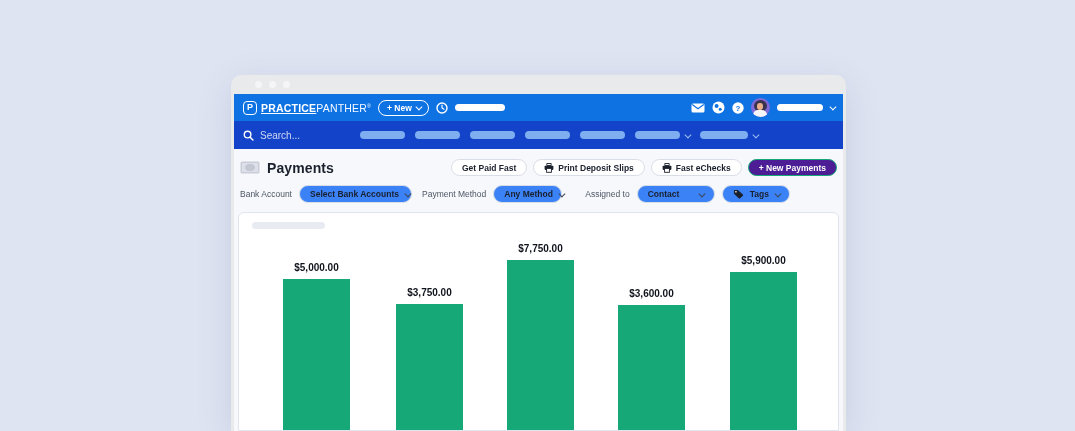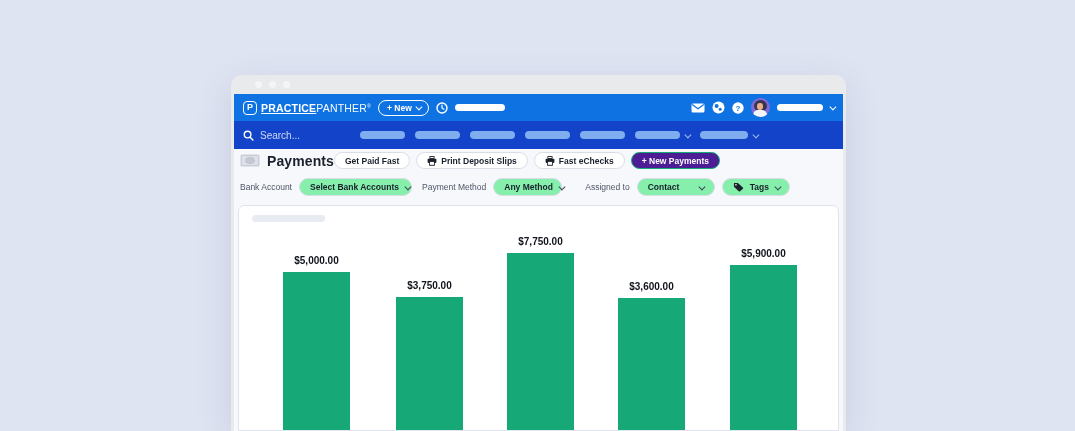--- a/index.html
+++ b/index.html
@@ -69,38 +69,38 @@
     padding:0 9px; flex:none;
   }
   .search-group { display:flex; align-items:center; gap:6px; width:117px; flex:none; }
   .search-text { color:rgba(255,255,255,.78); font-size:10px; }
   .nav-pills { display:flex; align-items:center; gap:10px; }
   .nav-pill { width:45px; height:8px; border-radius:4px; background:#7eaef0; flex:none; }
   .nav-pill-group { display:flex; align-items:center; gap:5px; }
   
   .content { flex:1; display:flex; flex-direction:column; padding:0 4px; min-height:0; }
   .page-header {
-    display:flex; align-items:center; 
-    margin:2px 2px 8px 2px; height:19px; flex:none;
+    display:flex; align-items:center; justify-content:space-between;
+    margin:9px 2px 8px 2px; height:19px; flex:none;
   }
   .title-group { display:flex; align-items:center; gap:7px; }
   .page-title { font-size:14px; font-weight:bold; color:#1a202c; letter-spacing:.1px; }
   .actions { display:flex; align-items:center; gap:6px; }
   .btn {
     height:17px; border-radius:12px; border:1px solid #d9dde6; background:#fff;
     color:#1a202c; font-weight:bold; font-size:8.5px; padding:0 10px;
     display:flex; align-items:center; gap:4px; cursor:pointer; white-space:nowrap;
     font-family:inherit;
   }
   .btn-green { background:#4c1d95; border-color:#16a876; color:#fff; }
   
   .filters { display:flex; align-items:center; gap:7px; margin:0 2px 9px 2px; height:18px; flex:none; }
   .filter-label { font-size:8.5px; color:#4d5765; white-space:nowrap; }
   .filter-pill {
-    height:18px; border-radius:12px; border:1px solid #d9dde6; background:#86efac;
+    height:18px; border-radius:12px; border:1px solid #d9dde6; background:#3b82f6;
     display:flex; align-items:center; gap:6px; padding:0 10px; cursor:pointer;
     font-weight:bold; font-size:8.5px; color:#1a202c; white-space:nowrap;
     font-family:inherit; justify-content:space-between;
   }
   .pill-wide { width:113px; }
   .pill-med { width:69px; }
   .pill-contact { width:78px; }
   
   .stats { display:flex; gap:6px; margin-bottom:10px; flex:none; }
   .stat-card {

